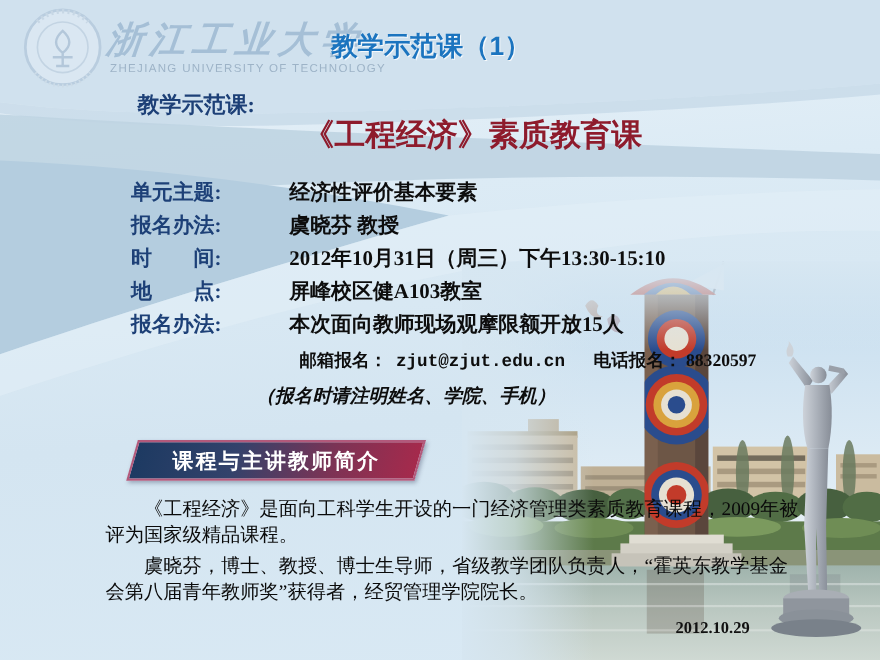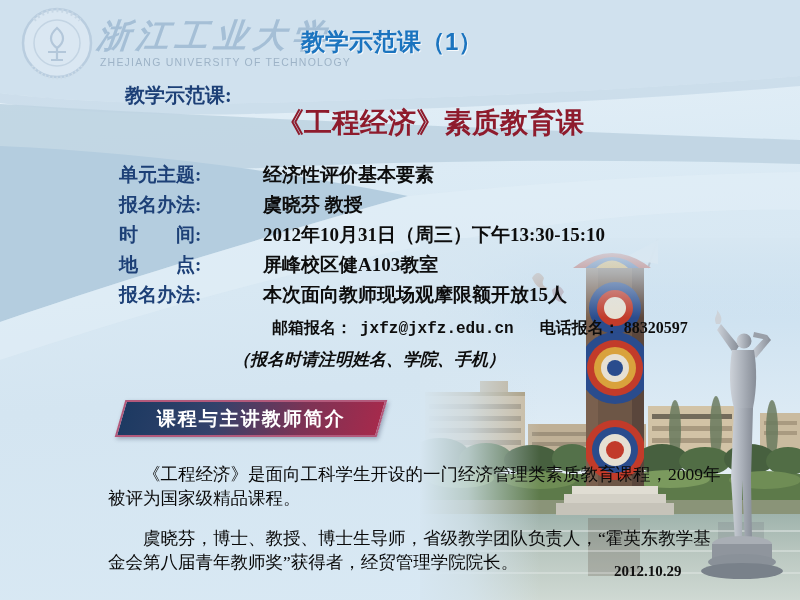--- a/index.html
+++ b/index.html
@@ -50,21 +50,21 @@
   .banner{position:absolute;left:120px;top:400px;width:258px;height:33px;
     transform:skewX(-16deg);
     background:linear-gradient(90deg,#1d3a62 0%,#33426b 35%,#7c3355 70%,#a52a4c 100%);
     border:2px solid #b2597b;box-shadow:2px 2px 4px rgba(40,50,80,0.35);
     display:flex;align-items:center;justify-content:center;}
   .banner span{transform:skewX(16deg);color:#ffffff;font-size:19px;font-weight:bold;
     letter-spacing:2px;white-space:nowrap;}
 
   
   .intro{position:absolute;left:92px;top:446px;width:645px;}
-  .intro p{margin:16px;text-indent:2em;font-size:17.5px;line-height:24px;color:#0a0a0a;}
+  .intro p{margin:4px;text-indent:2em;font-size:17.5px;line-height:24px;color:#0a0a0a;}
 
   .footer-org{position:absolute;left:588px;top:537px;font-size:15px;font-weight:bold;color:#111;white-space:nowrap;}
   .footer-date{position:absolute;left:614px;top:563px;font-size:15px;font-weight:bold;color:#111;white-space:nowrap;}
 </style>
 </head>
 <body>
 
 <div class="slide">
 
   <svg class="bg-svg" viewBox="0 0 800 600" preserveAspectRatio="none">
@@ -231,21 +231,21 @@
       <span class="detail-label">地　　点:</span>
       <span class="detail-value">屏峰校区健A103教室</span>
     </div>
     <div class="detail-row">
       <span class="detail-label">报名办法:</span>
       <span class="detail-value">本次面向教师现场观摩限额开放15人</span>
     </div>
   </div>
 
   <div class="reg-line">
-    <span>邮箱报名：</span><span class="email">jxfz@jxfz.edu.cn</span><span>电话报名：</span><span class="phone">88320597</span>
+    <span>邮箱报名：</span><span class="email">zjut@zjut.edu.cn</span><span>电话报名：</span><span class="phone">88320597</span>
   </div>
   <div class="reg-note">（报名时请注明姓名、学院、手机）</div>
 
   <div class="banner">
     <span>课程与主讲教师简介</span>
   </div>
 
   <div class="intro">
     <p>《工程经济》是面向工科学生开设的一门经济管理类素质教育课程，2009年被评为国家级精品课程。</p>
     <p>虞晓芬，博士、教授、博士生导师，省级教学团队负责人，“霍英东教学基金会第八届青年教师奖”获得者，经贸管理学院院长。</p>

